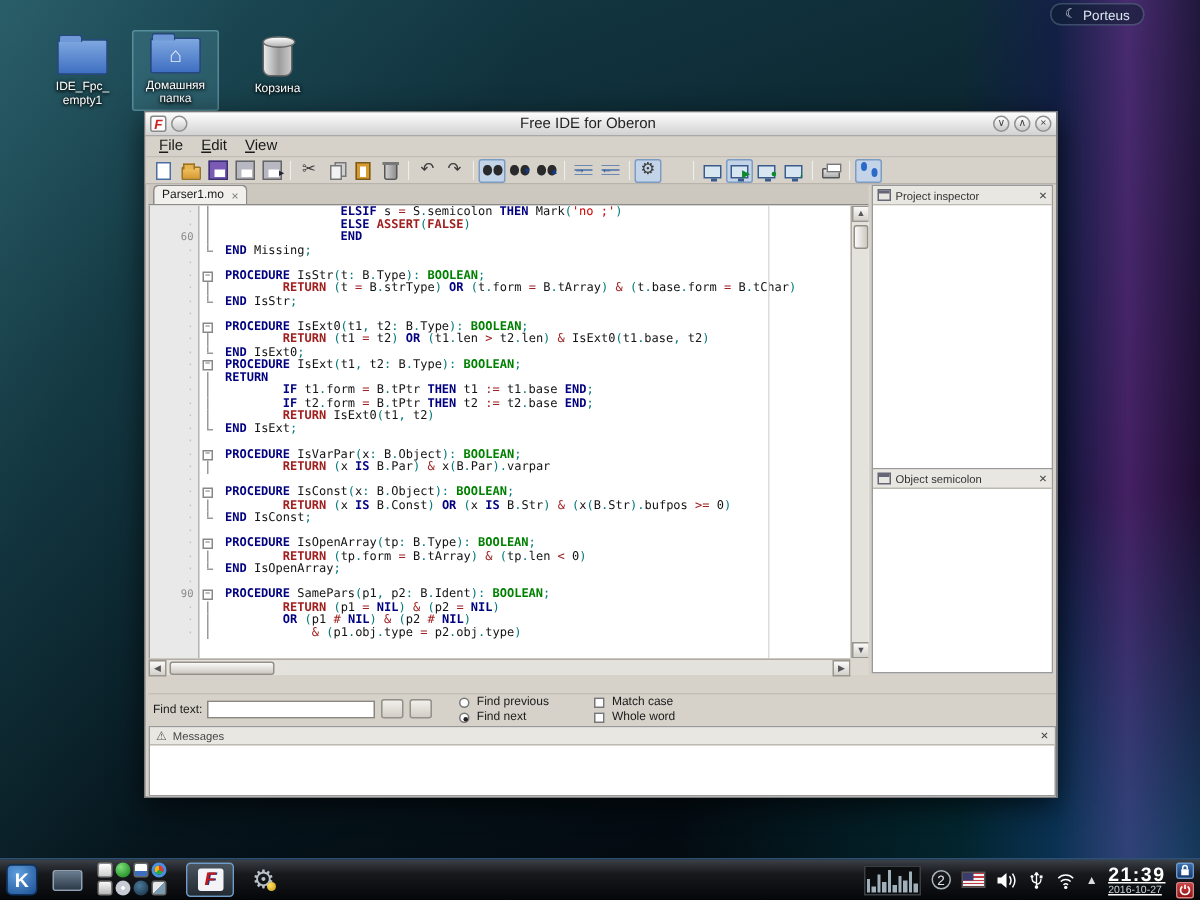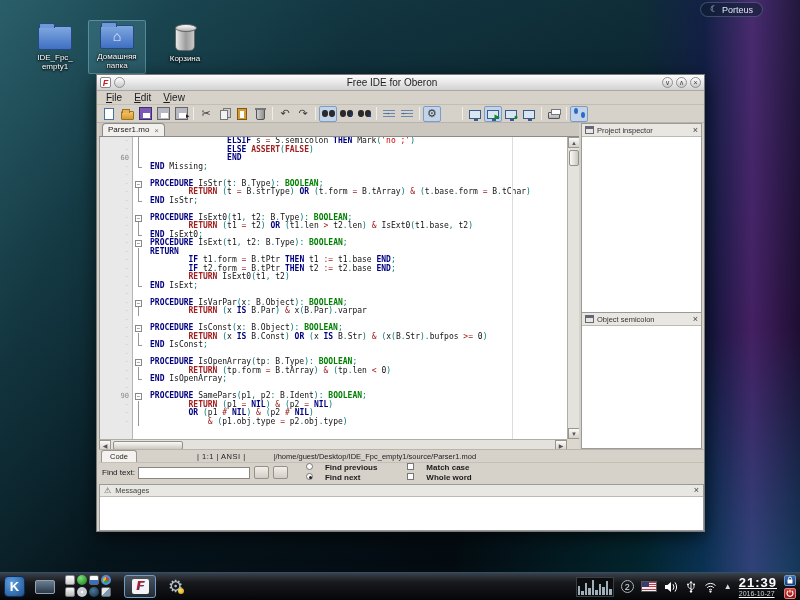--- a/index.html
+++ b/index.html
@@ -102,21 +102,21 @@
   
   .statusbar { position:absolute; left:2px; top:374px; width:605px; height:13px; background:#d6d2ca; border-top:1px solid #b8b4ac; display:flex; align-items:center; font-size:7.5px; color:#222; }
   .mode-tab { margin-left:2px; padding:0 8px; height:12px; line-height:11px; background:#f4f2ee; border:1px solid #9a968e; border-bottom:none; border-radius:3px 3px 0 0; font-size:7.5px; }
   .st-meta { margin-left:60px; letter-spacing:0.5px; }
   .st-path { margin-left:28px; }
   .findbar { position:absolute; left:2px; top:387px; width:605px; height:20px; background:#d6d2ca; border-top:1px solid #c4c0b8; display:flex; align-items:center; font-size:8px; }
   .findbar label { margin-left:3px; }
   .find-input { width:112px; height:12px; margin-left:3px; background:#fff; border:1px solid #8a867e; font-size:8px; padding:0 2px; font-family:"Liberation Sans",sans-serif; }
   .mini-btn { width:15px; height:13px; background:linear-gradient(#f2f0ec,#d2cec6); border:1px solid #94908a; border-radius:2px; margin-left:4px; }
   .opt-col { display:flex; flex-direction:column; justify-content:center; gap:1px; margin-left:18px; }
-  .opt-row { display:flex; align-items:flex-start; gap:12px; height:9px;font-weight:bold; }
+  .opt-row { display:flex; align-items:flex-end; gap:5px; height:9px; }
   .radio { width:7px; height:7px; border:1px solid #777; border-radius:50%; background:#fdfdfd; position:relative; }
   .radio.sel::after { content:""; position:absolute; left:2px; top:2px; width:3px; height:3px; background:#222; border-radius:50%; }
   .checkbox { width:7px; height:7px; border:1px solid #777; background:#fdfdfd; }
   .messages { position:absolute; left:2px; top:409px; width:605px; height:47px; background:#fff; border:1px solid #9a9a9a; }
   .msg-head { height:12px; background:#e9e7e2; border-bottom:1px solid #bdbab2; display:flex; align-items:center; gap:4px; padding:0 4px; font-size:7.5px; color:#444; }
   .msg-head .ttl { flex:1; }
   .warn-ic { font-size:8px; color:#555; line-height:10px; }
   
   #taskbar { position:absolute; left:0; bottom:0; width:800px; height:28px; background:linear-gradient(#3c4148, #17191d 35%, #050608); border-top:1px solid #2d4f72; display:flex; align-items:center; }
   .kmenu { width:21px; height:21px; margin-left:4px; border-radius:4px; background:radial-gradient(circle at 35% 30%, #5fa0e0, #1d4f92); border:1px solid #0d2f5a; color:#fff; font-weight:bold; font-size:13px; line-height:19px; text-align:center; }
@@ -547,25 +547,20 @@
 
     <div class="inspector insp-object">
       <div class="insp-head">
         <span class="insp-ic"></span>
         <span class="ttl">Object semicolon</span>
         <span class="close-x">×</span>
       </div>
       <div style="flex:1;background:#fff;"></div>
     </div>
 
-    <div class="statusbar">
-      <span class="mode-tab">Code</span>
-      <span class="st-meta">|      1:1      | ANSI |</span>
-      <span class="st-path">|/home/guest/Desktop/IDE_Fpc_empty1/source/Parser1.mod</span>
-    </div>
 
     <div class="findbar">
       <label>Find text:</label>
       <input class="find-input" value="" style="">
       <span class="mini-btn"></span>
       <span class="mini-btn"></span>
       <div class="opt-col">
         <div class="opt-row">
             <span class="radio"></span>
             <span>Find previous</span>

